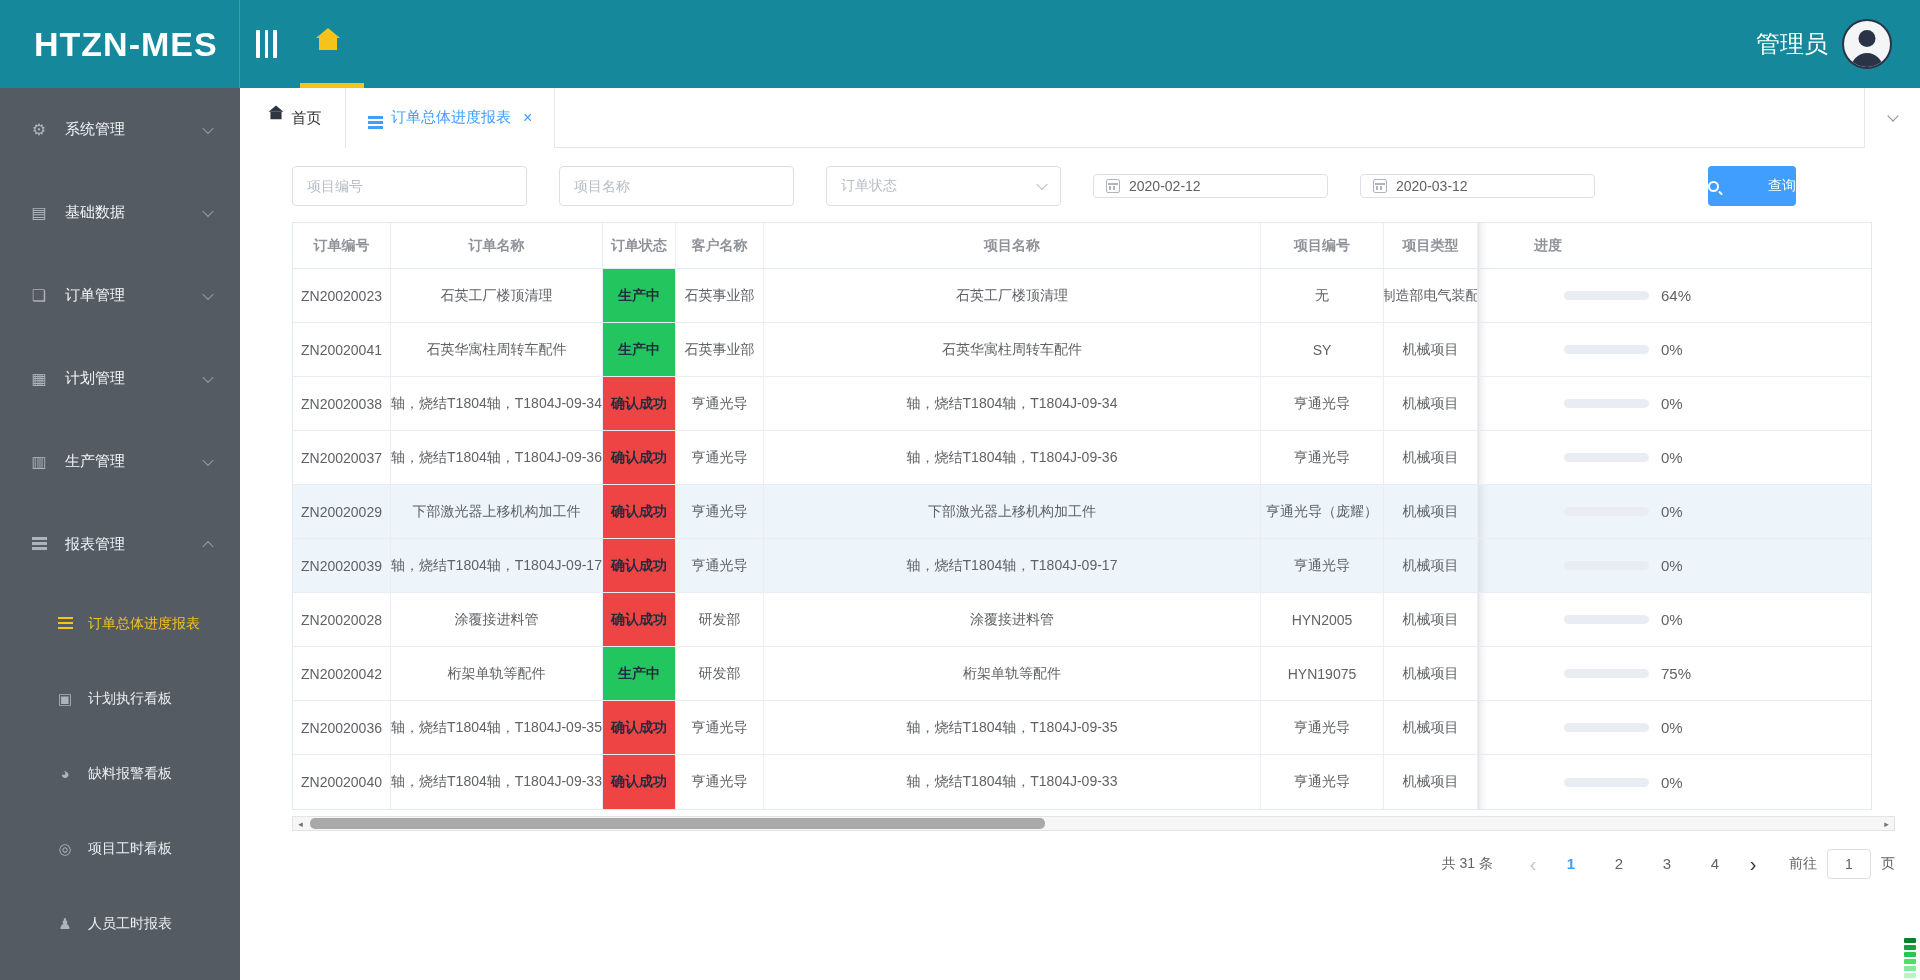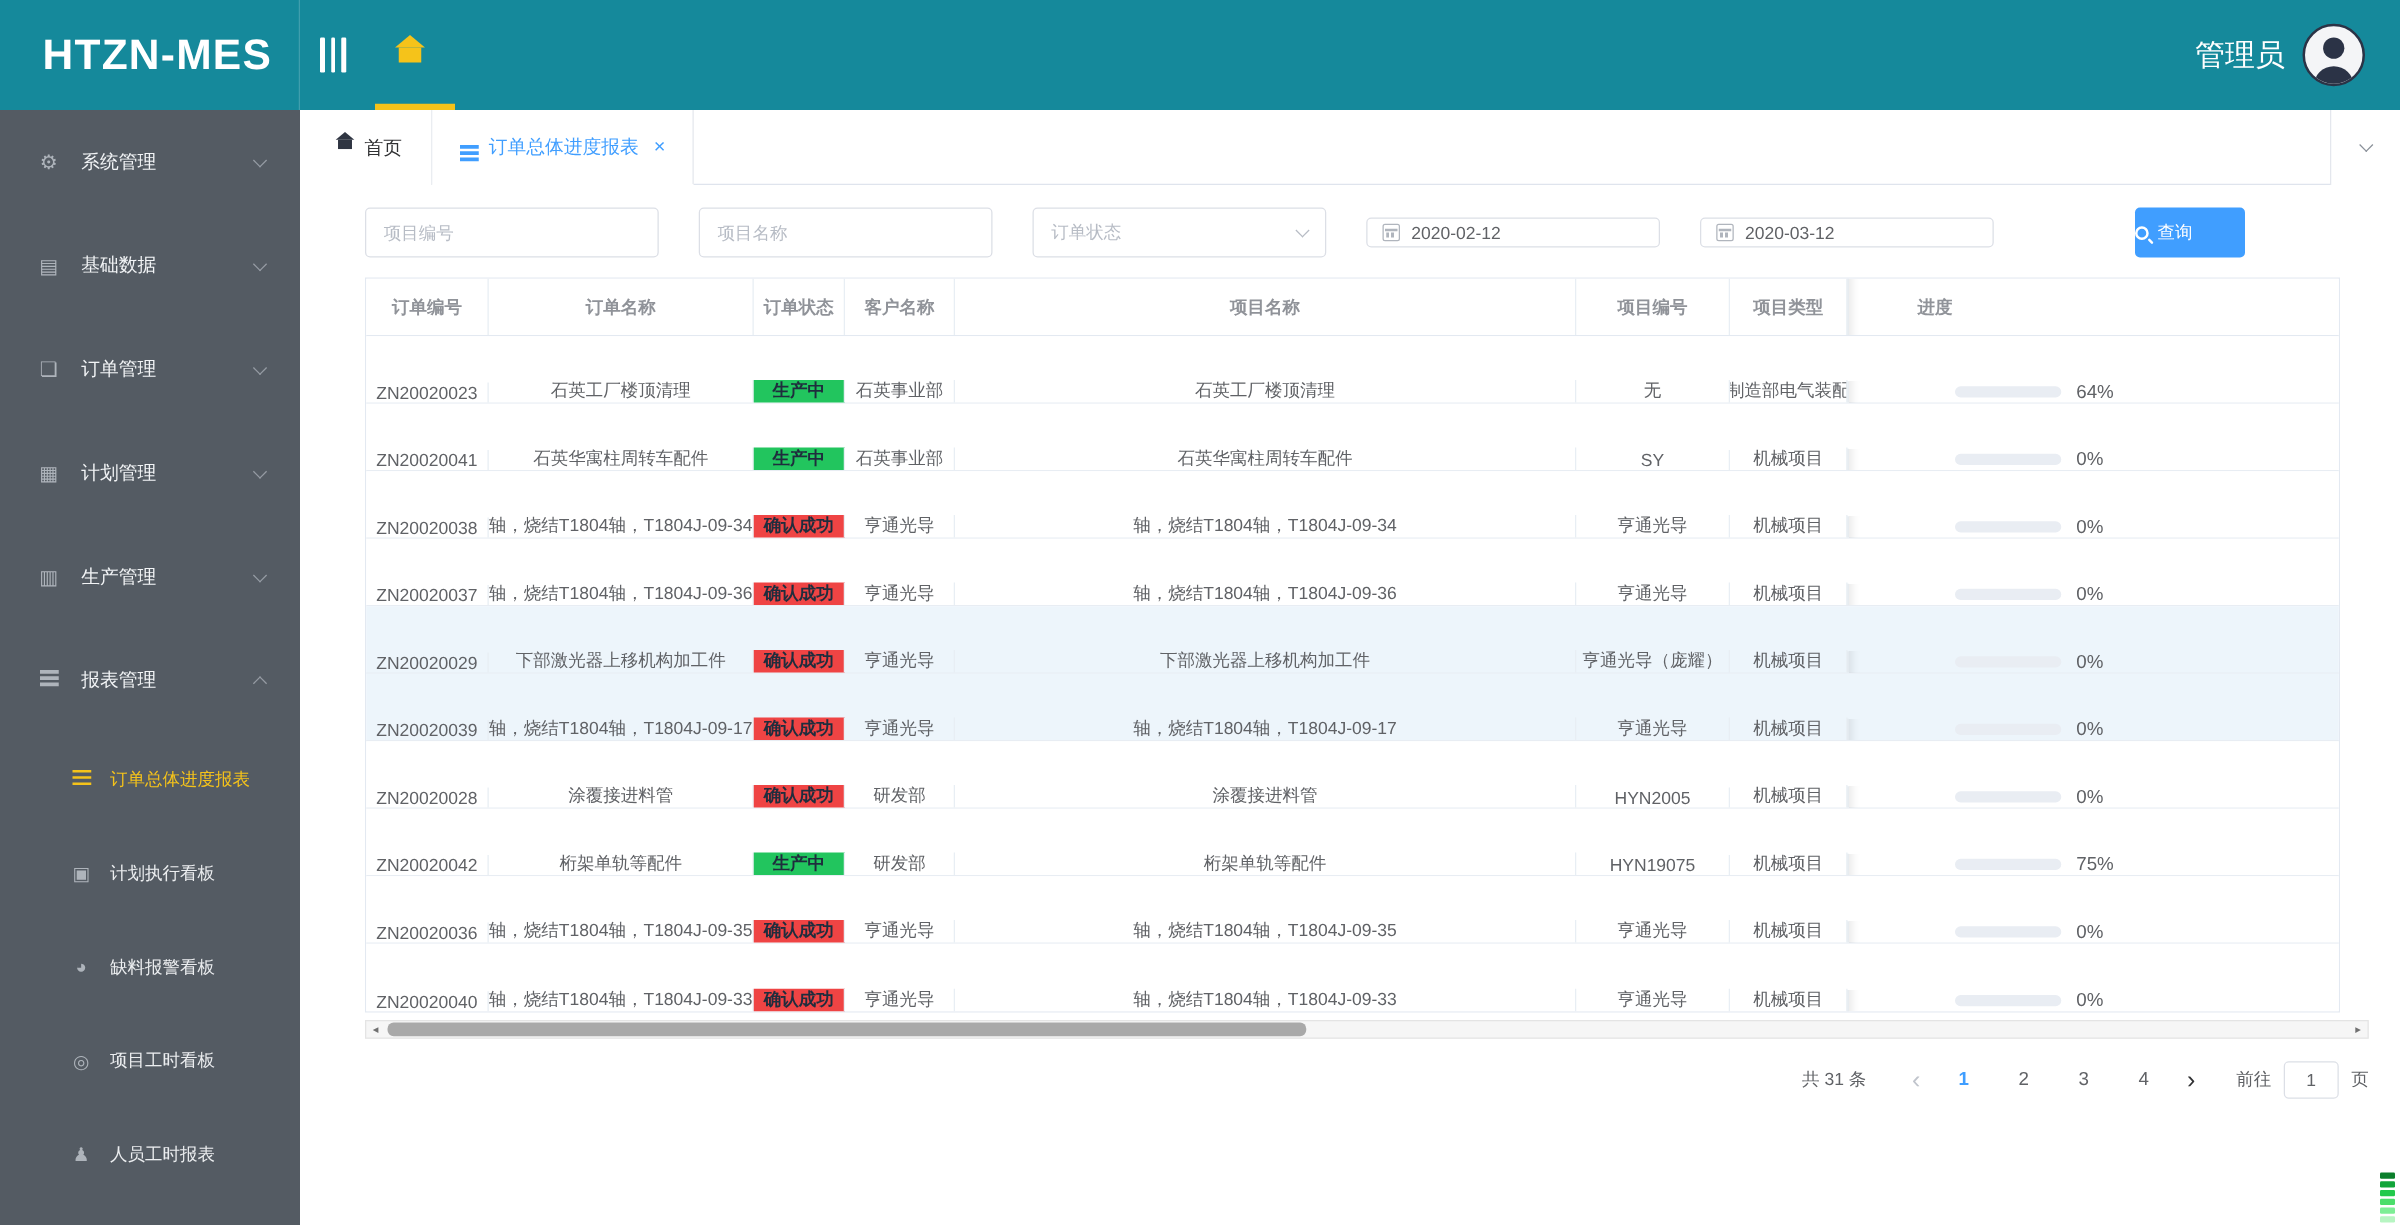--- a/index.html
+++ b/index.html
@@ -68,28 +68,28 @@
   .f-select { position:relative; width:235px; height:40px; border:1px solid #dcdfe6; border-radius:4px; margin-right:32px;
     display:flex; align-items:center; padding:0 14px; color:#b7bcc5; font-size:14px; cursor:pointer; background:#fff; }
   .f-select .chev { position:absolute; right:14px; border-color:#b7bcc5; }
   .f-date { position:relative; width:235px; height:24px; border:1px solid #dcdfe6; border-radius:4px; margin-right:32px;
     display:flex; align-items:center; padding:0 12px; gap:9px; color:#606266; font-size:14px; cursor:pointer; background:#fff; }
   .cal-icon { width:14px; height:14px; border:1.5px solid #b0b5bd; border-radius:2px; position:relative; flex:none; }
   .cal-icon::before { content:""; position:absolute; left:1px; right:1px; top:3px; height:1.5px; background:#b0b5bd; }
   .cal-icon::after { content:""; position:absolute; left:2px; top:6px; width:7px; height:4px;
     background:repeating-linear-gradient(90deg,#b0b5bd 0 2px,transparent 2px 4px); }
   .search-btn { width:88px; height:40px; margin-left:81px; background:#409EFF; border:none; border-radius:4px;
-    color:#fff; font-size:14px; display:flex; align-items:center; justify-content:flex-start; gap:7px; cursor:pointer; }
+    color:#fff; font-size:14px; display:flex; align-items:center; justify-content:space-between; gap:7px; cursor:pointer; }
   .mag-icon { position:relative; width:11px; height:11px; border:2px solid #fff; border-radius:50%; flex:none; }
   .mag-icon::after { content:""; position:absolute; left:8px; top:9px; width:5px; height:2px; background:#fff;
     transform:rotate(45deg); border-radius:1px; }
 
   
   .table-wrap { position:absolute; left:52px; top:134px; width:1580px; border:1px solid #e3e9f1; }
-  .t-row { display:flex; height:54px; border-bottom:1px solid #e8edf3; background:#fff;align-items:flex-end; }
+  .t-row { display:flex; height:54px; border-bottom:1px solid #e8edf3; background:#fff; }
   .t-row:last-child { border-bottom:none; }
   .t-row.striped { background:#EDF5FB; }
   .t-head { display:flex; height:46px; border-bottom:1px solid #e3e9f1; background:#fff; }
   .cell { display:flex; align-items:center; justify-content:center; font-size:14px; color:#606266;
     border-right:1px solid #e8eef4; white-space:nowrap; overflow:hidden; flex:none; }
   .t-head .cell { color:#909399; font-weight:bold; }
   .c0{width:98px;} .c1{width:212px;} .c2{width:73px;} .c3{width:88px;} .c4{width:497px;} .c5{width:123px;} .c6{width:94px;}
   .c7{width:417px; border-right:none; justify-content:flex-start; padding-left:85px;
       border-left:1px solid #dfe6ec; box-shadow:inset 10px 0 8px -8px rgba(0,0,0,0.10); }
   .t-head .c7 { padding-left:55px; }

